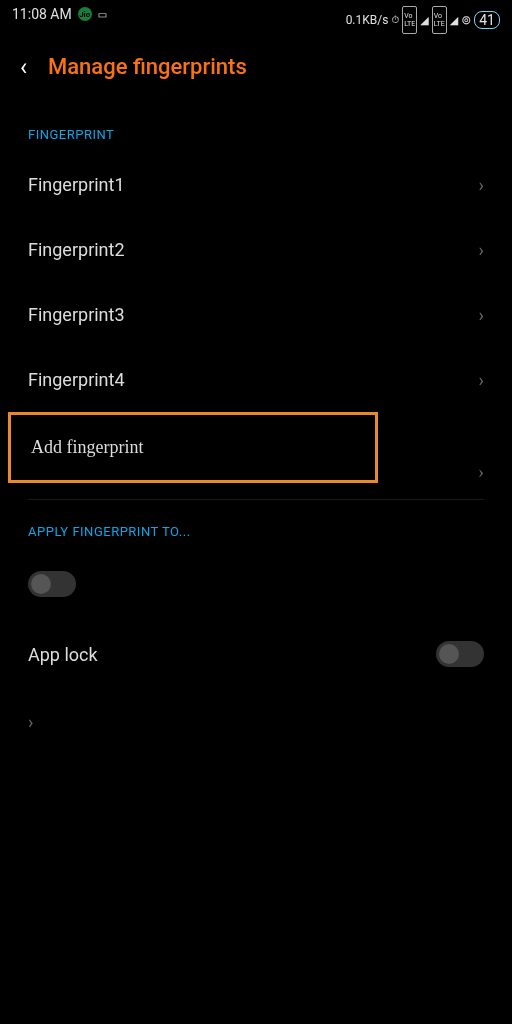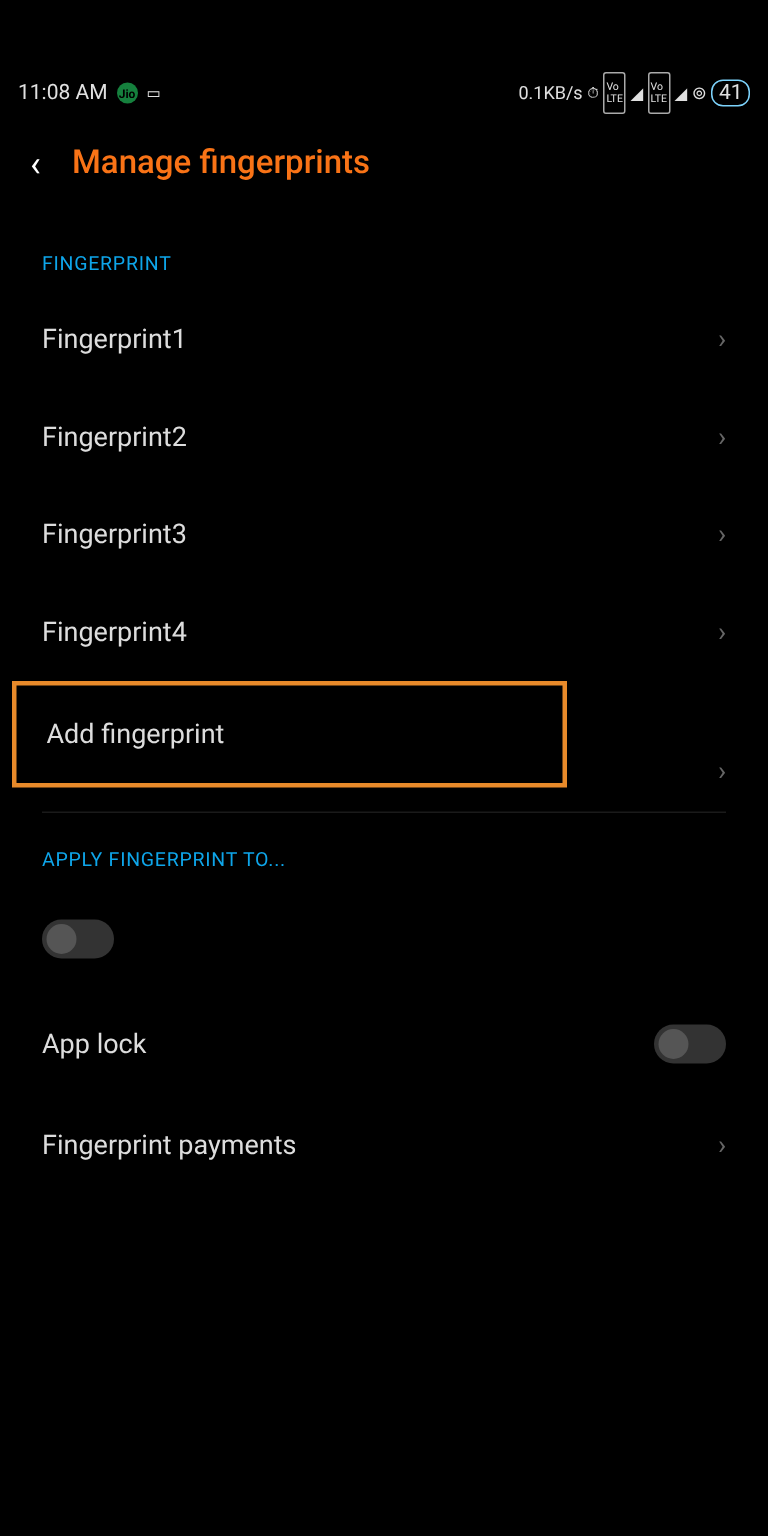--- a/index.html
+++ b/index.html
@@ -7,25 +7,24 @@
       width: 512px;
       height: 1024px;
       background: #000;
       color: #fff;
       font-family: -apple-system, BlinkMacSystemFont, "Segoe UI", Roboto, sans-serif;
       overflow: hidden;
     }
     .status-bar {
       display: flex;
       justify-content: space-between;
-      align-items: center;
+      align-items: flex-start;
       padding: 6px 12px 4px;
       font-size: 14px;
       color: #e0e0e0;
-      margin-top: 42px;
     }
     .status-left { display: flex; align-items: center; gap: 6px; }
     .status-right { display: flex; align-items: center; gap: 3px; font-size: 12px; }
     .status-icon-small {
       display: inline-flex;
       align-items: center;
       justify-content: center;
       font-size: 10px;
     }
     .jio-icon {
@@ -96,20 +95,21 @@
       margin: 0 16px 0 8px;
       width: 370px;
     }
     .highlight-box .list-item {
       padding: 22px 20px;
     }
     .add-fingerprint-row {
       display: flex;
       align-items: flex-end;
       justify-content: space-between;
+      font-family: Liberation Serif, serif;
     }
     .add-fingerprint-row .chevron-right-outside {
       color: #666;
       font-size: 18px;
       margin-right: 28px;
     }
     .divider {
       height: 1px;
       background: #1a1a1a;
       margin: 16px 28px 0;
@@ -196,15 +196,14 @@
 <div class="list-item">
   <div class="toggle"></div>
 </div>
 
 <div class="list-item">
   <span class="list-item-label">App lock</span>
   <div class="toggle"></div>
 </div>
 
 <div class="list-item">
-  <span class="list-item-label">Fingerprint payments</span>
   <span class="chevron">›</span>
 </div>
 
 </body></html>

